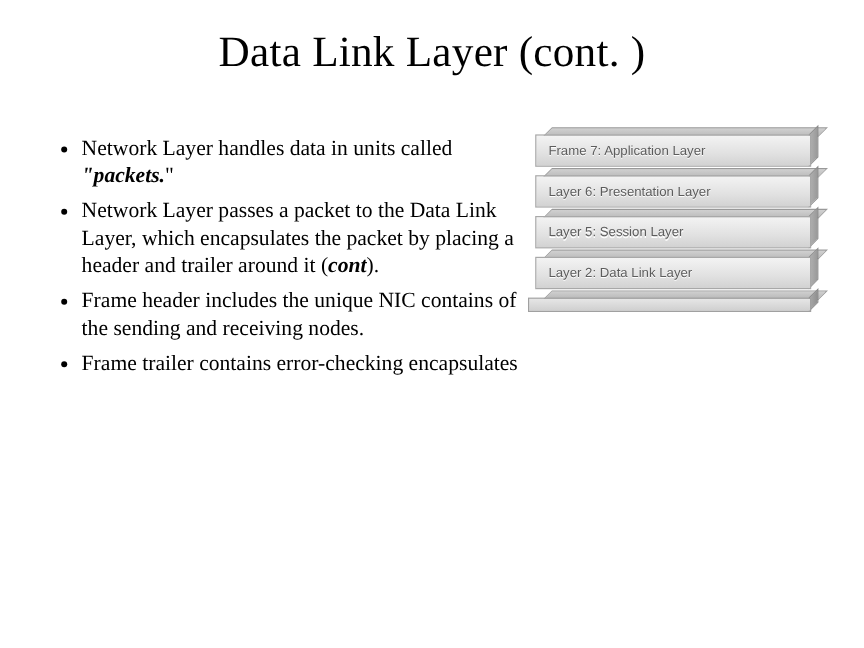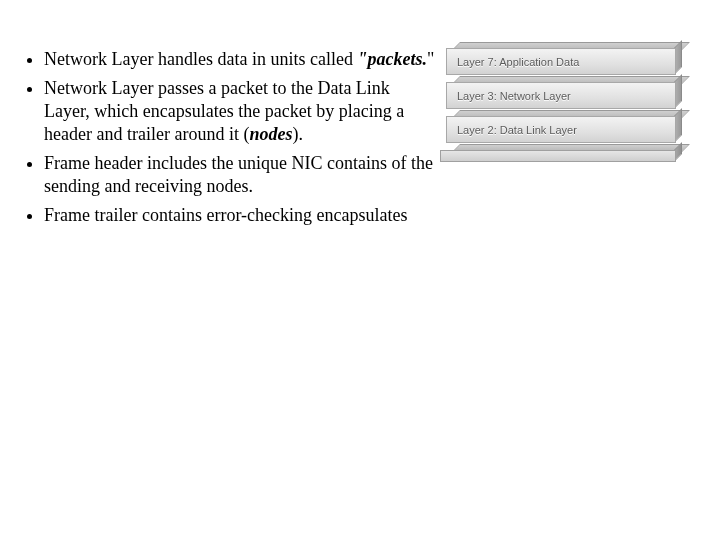--- a/index.html
+++ b/index.html
@@ -24,21 +24,21 @@
     padding-top: 22px;
     letter-spacing: 0.2px;
   }
   .body {
     display: flex;
     flex-direction: row;
     padding-top: 48px;
   }
   .bullets {
     width: 440px;
-    padding-left: 20px;
+    padding-left: 44px;
     box-sizing: border-box;
   }
   ul {
     margin: 0;
     padding-left: 24px;
   }
   li {
     font-size: 18px;
     line-height: 1.28;
     margin-bottom: 6px;
@@ -126,52 +126,58 @@
     background: linear-gradient(to bottom, #e6e6e6, #cfcfcf);
     border: 1px solid #a0a0a0;
     box-sizing: border-box;
   }
 </style>
 </head>
 <body>
 
 <div class="slide">
 
+  <div class="title">Data Link Layer (cont. )</div>
 
   <div class="body">
 
     <div class="bullets">
       <ul>
         <li>
           <span>Network Layer handles data in units called </span><span class="em">"packets.</span><span>"</span>
         </li>
         <li>
-          <span>Network Layer passes a packet to the Data Link Layer, which encapsulates the packet by placing a header and trailer around it (</span><span class="em">nodes</span><span>).</span>
+          <span>Network Layer passes a packet to the Data Link Layer, which encapsulates the packet by placing a header and trailer around it (</span><span class="em">cont</span><span>).</span>
         </li>
         <li>
           <span>Frame header includes the unique NIC contains of the sending and receiving nodes.</span>
         </li>
         <li>
           <span>Frame trailer contains error-checking encapsulates</span>
         </li>
       </ul>
     </div>
 
     <div class="diagram">
       <div class="stack">
 
         <div class="stackbar">
           <div class="bar-top"></div>
           <div class="bar-side"></div>
-          <div class="bar-front">Layer 7: Application Data</div>
+          <div class="bar-front">Frame 7: Application Layer</div>
         </div>
         <div class="stackbar">
           <div class="bar-top"></div>
           <div class="bar-side"></div>
-          <div class="bar-front">Layer 3: Network Layer</div>
+          <div class="bar-front">Layer 6: Presentation Layer</div>
+        </div>
+        <div class="stackbar">
+          <div class="bar-top"></div>
+          <div class="bar-side"></div>
+          <div class="bar-front">Layer 5: Session Layer</div>
         </div>
         <div class="stackbar">
           <div class="bar-top"></div>
           <div class="bar-side"></div>
           <div class="bar-front">Layer 2: Data Link Layer</div>
         </div>
 
         <div class="pedestal">
           <div class="ped-top"></div>
           <div class="ped-side"></div>

